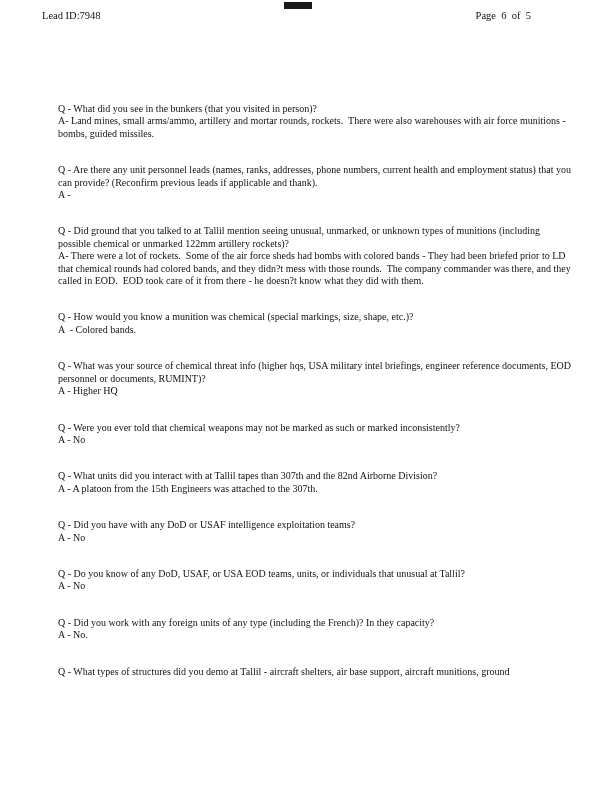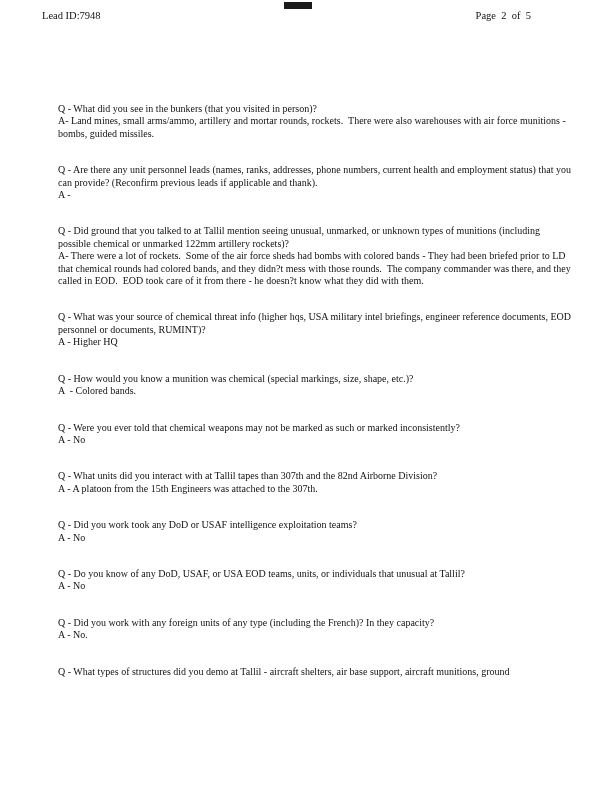--- a/index.html
+++ b/index.html
@@ -52,21 +52,21 @@
 </style>
 </head>
 <body>
 
 <div class="page">
 
   <div class="redaction-mark"></div>
 
   <div class="header">
     <span>Lead ID:7948</span>
-    <span>Page  2  of  5</span>
+    <span>Page  6  of  5</span>
   </div>
 
   <div class="content">
 
     <div class="qa">
       <div class="q">Q - What did you see in the bunkers (that you visited in person)?</div>
       <div class="a">A- Land mines, small arms/ammo, artillery and mortar rounds, rockets.  There were also warehouses with air force munitions - bombs, guided missiles.</div>
     </div>
 
 
@@ -74,41 +74,41 @@
       <div class="q">Q - Are there any unit personnel leads (names, ranks, addresses, phone numbers, current health and employment status) that you can provide? (Reconfirm previous leads if applicable and thank).</div>
       <div class="a">A -</div>
     </div>
 
     <div class="qa">
       <div class="q">Q - Did ground that you talked to at Tallil mention seeing unusual, unmarked, or unknown types of munitions (including possible chemical or unmarked 122mm artillery rockets)?</div>
       <div class="a">A- There were a lot of rockets.  Some of the air force sheds had bombs with colored bands - They had been briefed prior to LD that chemical rounds had colored bands, and they didn?t mess with those rounds.  The company commander was there, and they called in EOD.  EOD took care of it from there - he doesn?t know what they did with them.</div>
     </div>
 
     <div class="qa">
-      <div class="q">Q - What was your source of chemical threat info (higher hqs, USA military intel briefings, engineer reference documents, EOD personnel or documents, RUMINT)?</div>
-      <div class="a">A - Higher HQ</div>
+      <div class="q">Q - How would you know a munition was chemical (special markings, size, shape, etc.)?</div>
+      <div class="a">A  - Colored bands.</div>
     </div>
 
     <div class="qa">
-      <div class="q">Q - How would you know a munition was chemical (special markings, size, shape, etc.)?</div>
-      <div class="a">A  - Colored bands.</div>
+      <div class="q">Q - What was your source of chemical threat info (higher hqs, USA military intel briefings, engineer reference documents, EOD personnel or documents, RUMINT)?</div>
+      <div class="a">A - Higher HQ</div>
     </div>
 
     <div class="qa">
       <div class="q">Q - Were you ever told that chemical weapons may not be marked as such or marked inconsistently?</div>
       <div class="a">A - No</div>
     </div>
 
     <div class="qa">
       <div class="q">Q - What units did you interact with at Tallil tapes than 307th and the 82nd Airborne Division?</div>
       <div class="a">A - A platoon from the 15th Engineers was attached to the 307th.</div>
     </div>
 
     <div class="qa">
-      <div class="q">Q - Did you work took any DoD or USAF intelligence exploitation teams?</div>
+      <div class="q">Q - Did you have with any DoD or USAF intelligence exploitation teams?</div>
       <div class="a">A - No</div>
     </div>
 
     <div class="qa">
       <div class="q">Q - Do you know of any DoD, USAF, or USA EOD teams, units, or individuals that unusual at Tallil?</div>
       <div class="a">A - No</div>
     </div>
 
     <div class="qa">
       <div class="q">Q - Did you work with any foreign units of any type (including the French)? In they capacity?</div>

